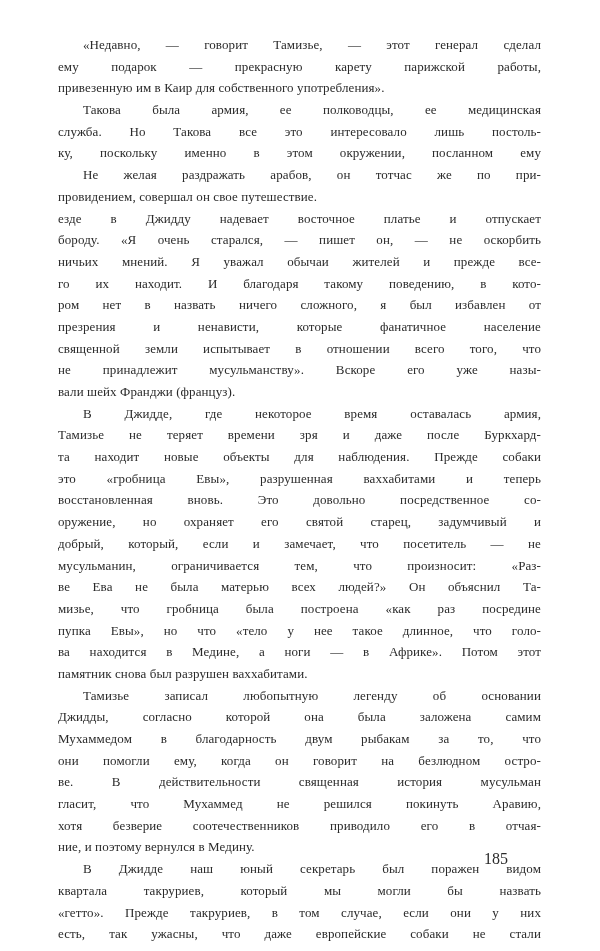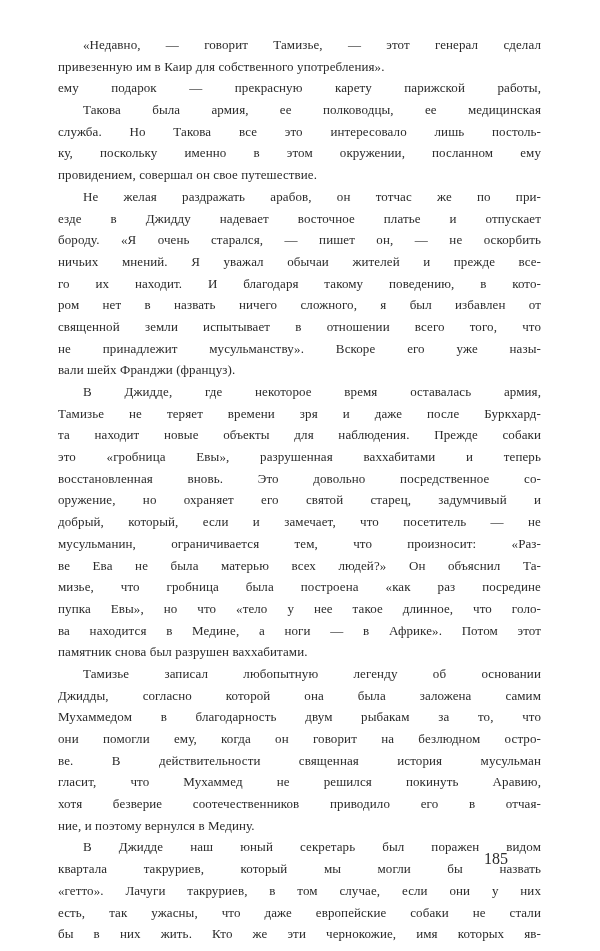--- a/index.html
+++ b/index.html
@@ -23,32 +23,33 @@
     .page-number {
       position: absolute; left: 484px; top: 842px;
       font-size: 16px; line-height: 20px; color: #2a2a2a; margin-top: 7px;
     }
   </style>
 </head>
 <body>
 
 <div class="page-body" id="page-body">
     <span class="line indent">«Недавно, — говорит Тамизье, — этот генерал сделал</span>
+    <span class="line">ему подарок — прекрасную карету парижской работы,</span>
     <span class="line last">привезенную им в Каир для собственного употребления».</span>
-    <span class="line">ему подарок — прекрасную карету парижской работы,</span>
     <span class="line indent">Такова была армия, ее полководцы, ее медицинская</span>
     <span class="line">служба. Но Такова все это интересовало лишь постоль-</span>
     <span class="line">ку, поскольку именно в этом окружении, посланном ему</span>
+    <span class="line indent">Не желая раздражать арабов, он тотчас же по при-</span>
     <span class="line last">провидением, совершал он свое путешествие.</span>
-    <span class="line indent">Не желая раздражать арабов, он тотчас же по при-</span>
     <span class="line">езде в Джидду надевает восточное платье и отпускает</span>
     <span class="line">бороду. «Я очень старался, — пишет он, — не оскорбить</span>
     <span class="line">ничьих мнений. Я уважал обычаи жителей и прежде все-</span>
     <span class="line">го их находит. И благодаря такому поведению, в кото-</span>
     <span class="line">ром нет в назвать ничего сложного, я был избавлен от</span>
+    <span class="line">презрения и ненависти, которые фанатичное население</span>
     <span class="line">священной земли испытывает в отношении всего того, что</span>
     <span class="line">не принадлежит мусульманству». Вскоре его уже назы-</span>
     <span class="line last">вали шейх Франджи (француз).</span>
     <span class="line indent">В Джидде, где некоторое время оставалась армия,</span>
     <span class="line">Тамизье не теряет времени зря и даже после Буркхард-</span>
     <span class="line">та находит новые объекты для наблюдения. Прежде собаки</span>
     <span class="line">это «гробница Евы», разрушенная ваххабитами и теперь</span>
     <span class="line">восстановленная вновь. Это довольно посредственное со-</span>
     <span class="line">оружение, но охраняет его святой старец, задумчивый и</span>
     <span class="line">добрый, который, если и замечает, что посетитель — не</span>
@@ -61,17 +62,17 @@
     <span class="line indent">Тамизье записал любопытную легенду об основании</span>
     <span class="line">Джидды, согласно которой она была заложена самим</span>
     <span class="line">Мухаммедом в благодарность двум рыбакам за то, что</span>
     <span class="line">они помогли ему, когда он говорит на безлюдном остро-</span>
     <span class="line">ве. В действительности священная история мусульман</span>
     <span class="line">гласит, что Мухаммед не решился покинуть Аравию,</span>
     <span class="line">хотя безверие соотечественников приводило его в отчая-</span>
     <span class="line last">ние, и поэтому вернулся в Медину.</span>
     <span class="line indent">В Джидде наш юный секретарь был поражен видом</span>
     <span class="line">квартала такруриев, который мы могли бы назвать</span>
-    <span class="line">«гетто». Лачуги такруриев, в том случае, если они у них</span>
+    <span class="line">«гетто». Прежде такруриев, в том случае, если они у них</span>
     <span class="line">есть, так ужасны, что даже европейские собаки не стали</span>
     <span class="line">бы в них жить. Кто же эти чернокожие, имя которых яв-</span>
   </div>
 <div class="page-number">185</div>
 
 </body></html>

